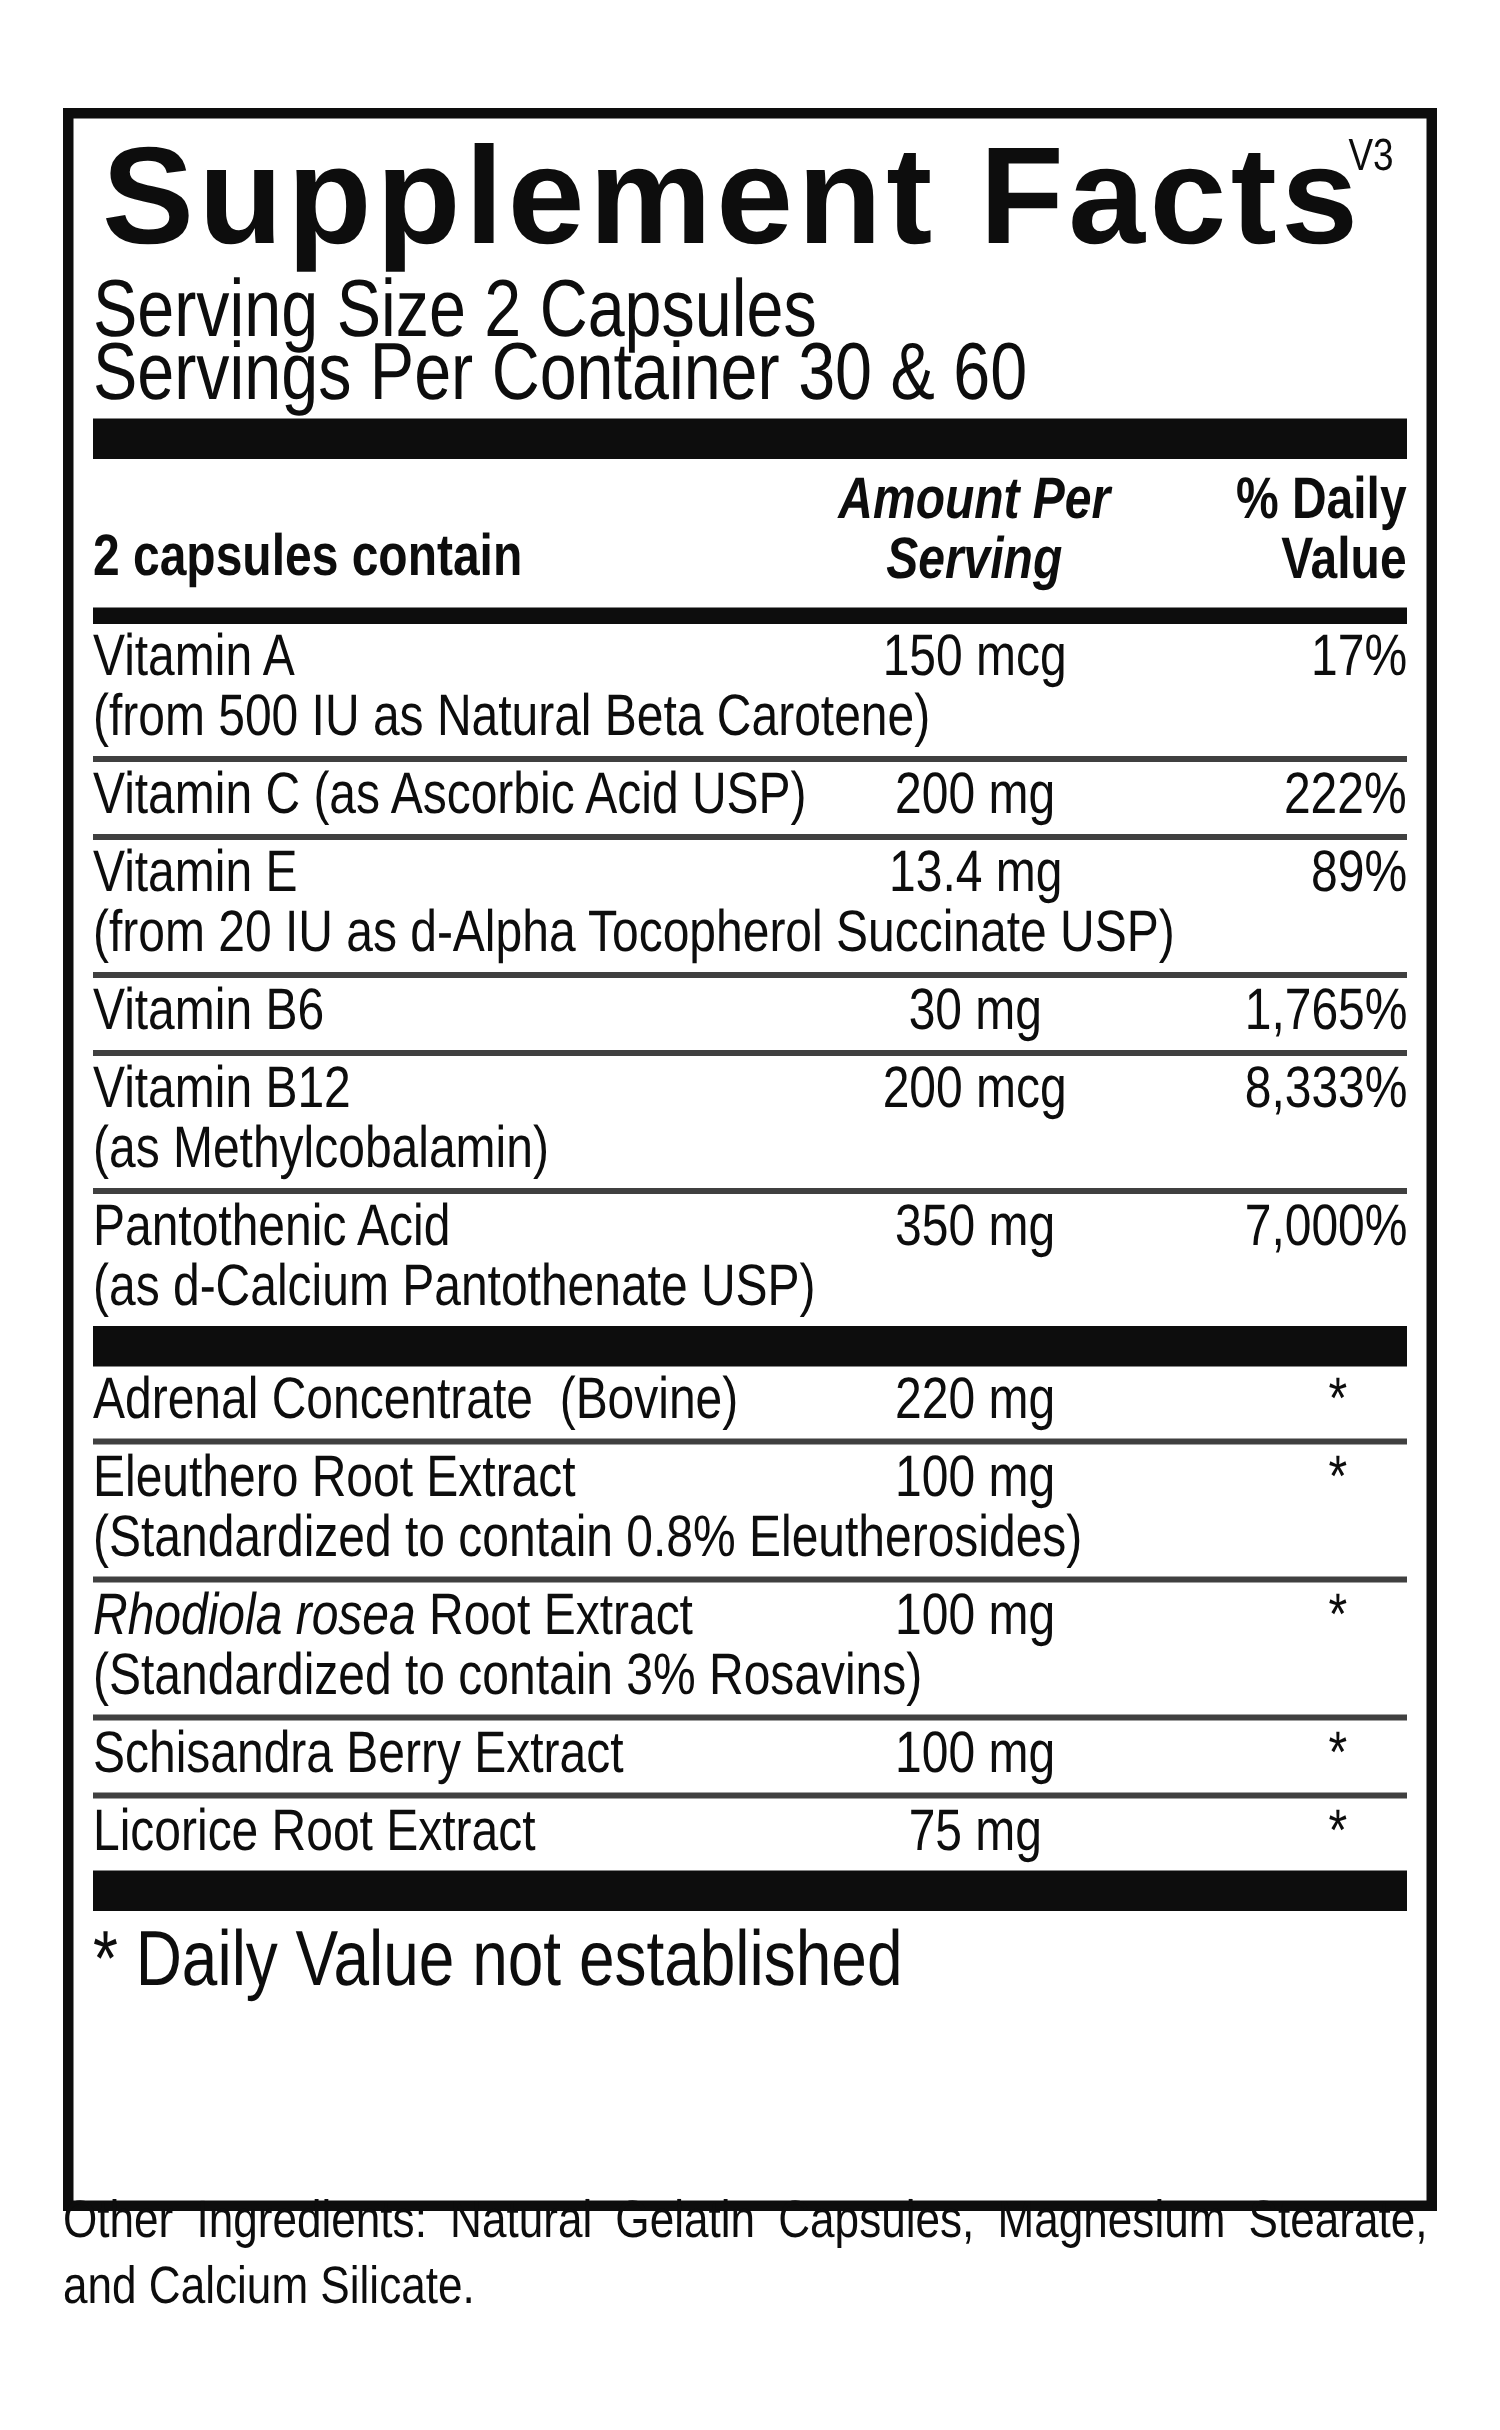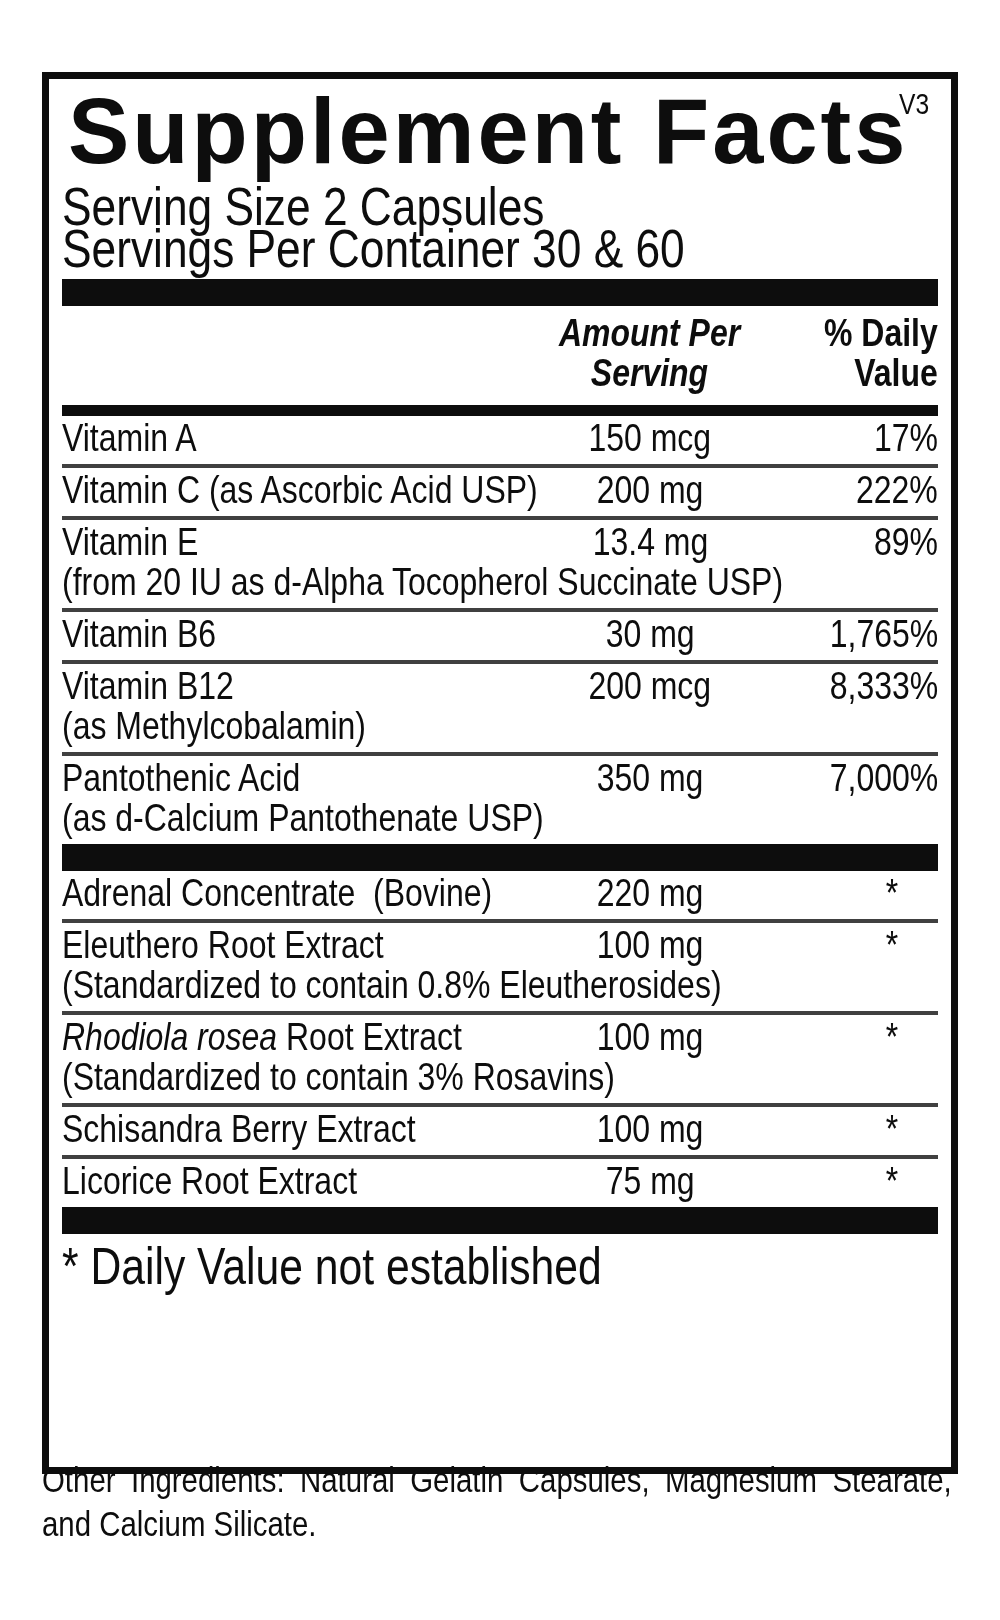--- a/index.html
+++ b/index.html
@@ -97,35 +97,37 @@
   </div>
 
   <div class="serving-block">
     <div><span class="cond">Serving Size 2 Capsules</span></div>
     <div><span class="cond">Servings Per Container 30 &amp; 60</span></div>
   </div>
 
   <div class="bar bar-thick"></div>
 
   <div class="head-row">
+    <div class="h-name"><span class="cond">2 capsules contain</span></div>
     <div class="h-amt"><span class="cond c-center">Amount Per
 Serving</span></div>
     <div class="h-dv"><span class="cond c-right">% Daily
 Value</span></div>
   </div>
 
   <div class="bar bar-medium"></div>
 
   <div class="sec" id="vitamin-rows">
       <div class="row">
         <div class="row-main">
           <div class="r-name"><span class="cond"><span>Vitamin A</span></span></div>
           <div class="r-amt"><span class="cond c-center">150 mcg</span></div>
           <div class="r-dv"><span class="cond c-right">17%</span></div>
         </div>
+        <div class="row-sub"><span class="cond">(from 500 IU as Natural Beta Carotene)</span></div>
       </div>
       <div class="row">
         <div class="row-main">
           <div class="r-name"><span class="cond"><span>Vitamin C (as Ascorbic Acid USP)</span></span></div>
           <div class="r-amt"><span class="cond c-center">200 mg</span></div>
           <div class="r-dv"><span class="cond c-right">222%</span></div>
         </div>
       </div>
       <div class="row">
         <div class="row-main">

